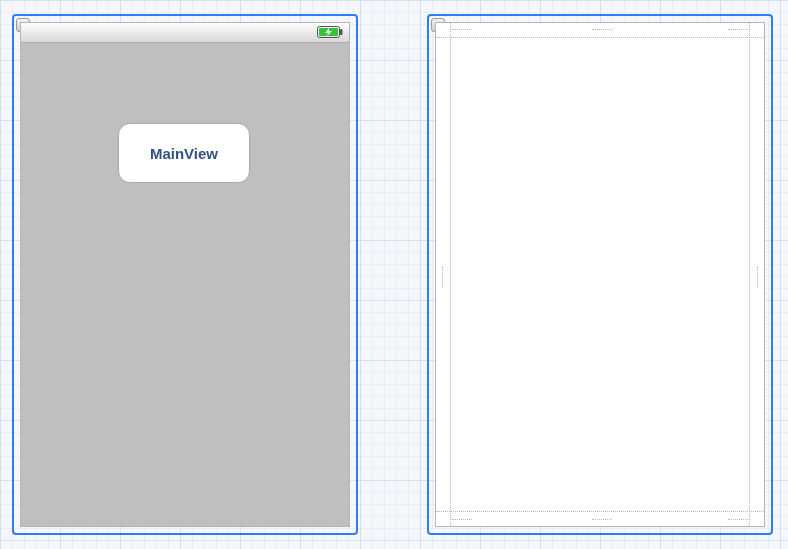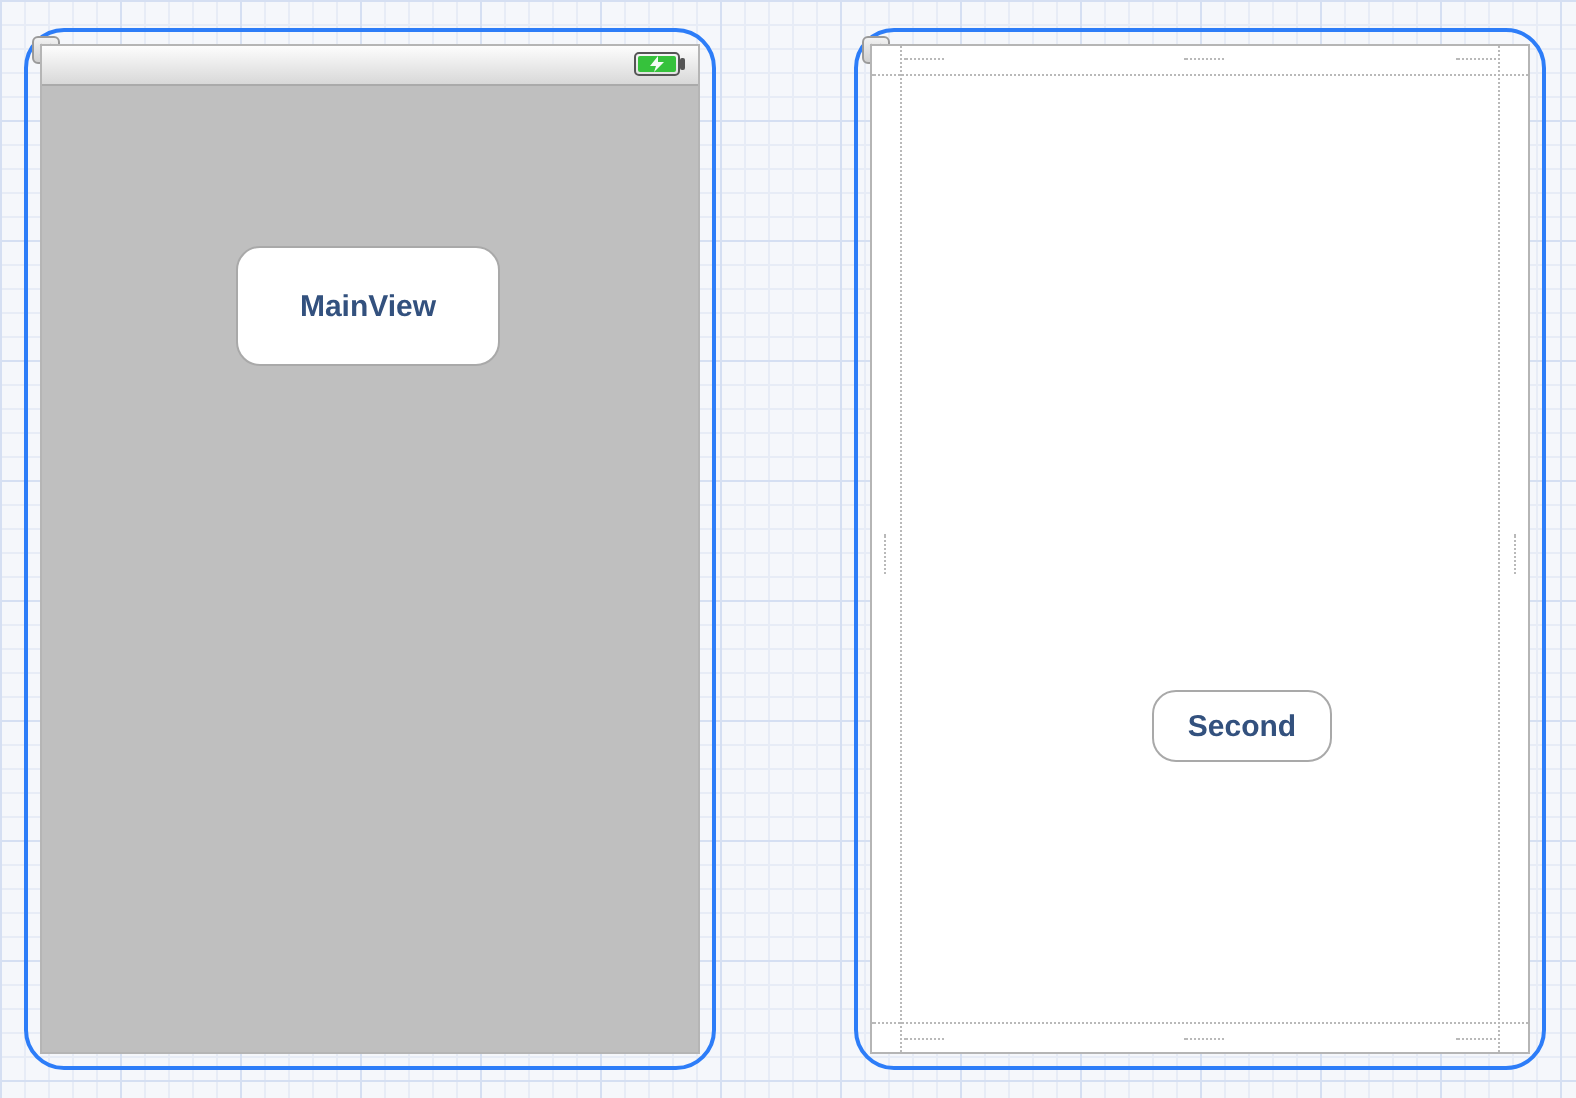--- a/index.html
+++ b/index.html
@@ -26,21 +26,21 @@
       60px 60px,
       60px 60px,
       12px 12px,
       12px 12px;
   }
 
   
   .scene {
     position: absolute;
     border: 2px solid #2d7df8;
-    border-radius: 20px;
+    border-radius: 4px;
     box-sizing: border-box;
     background: rgba(255,255,255,0.03);
     text-decoration: underline;
   }
   .scene-inner {
     position: absolute;
     inset: 6px;
     background: #ffffff;
     border: 1px solid #b5b5b5;
     box-sizing: border-box;
@@ -184,19 +184,16 @@
         <div class="guide guide-seg-v" style="left:6px; top:244px; height:20px;"></div>
         <div class="guide guide-seg-v" style="right:6px; top:244px; height:20px;"></div>
 
         <div class="guide guide-v" style="left:14px;"></div>
         <div class="guide guide-v" style="right:14px;"></div>
 
         <div class="guide guide-h" style="top:14px;"></div>
         <div class="guide guide-h" style="bottom:14px;"></div>
       </div>
 
-      <div class="ios-button" style="left:140px; top:322px; width:90px; height:36px;">
-        <span>Second</span>
-      </div>
     </div>
   </div>
 
 </div>
 
 </body></html>

